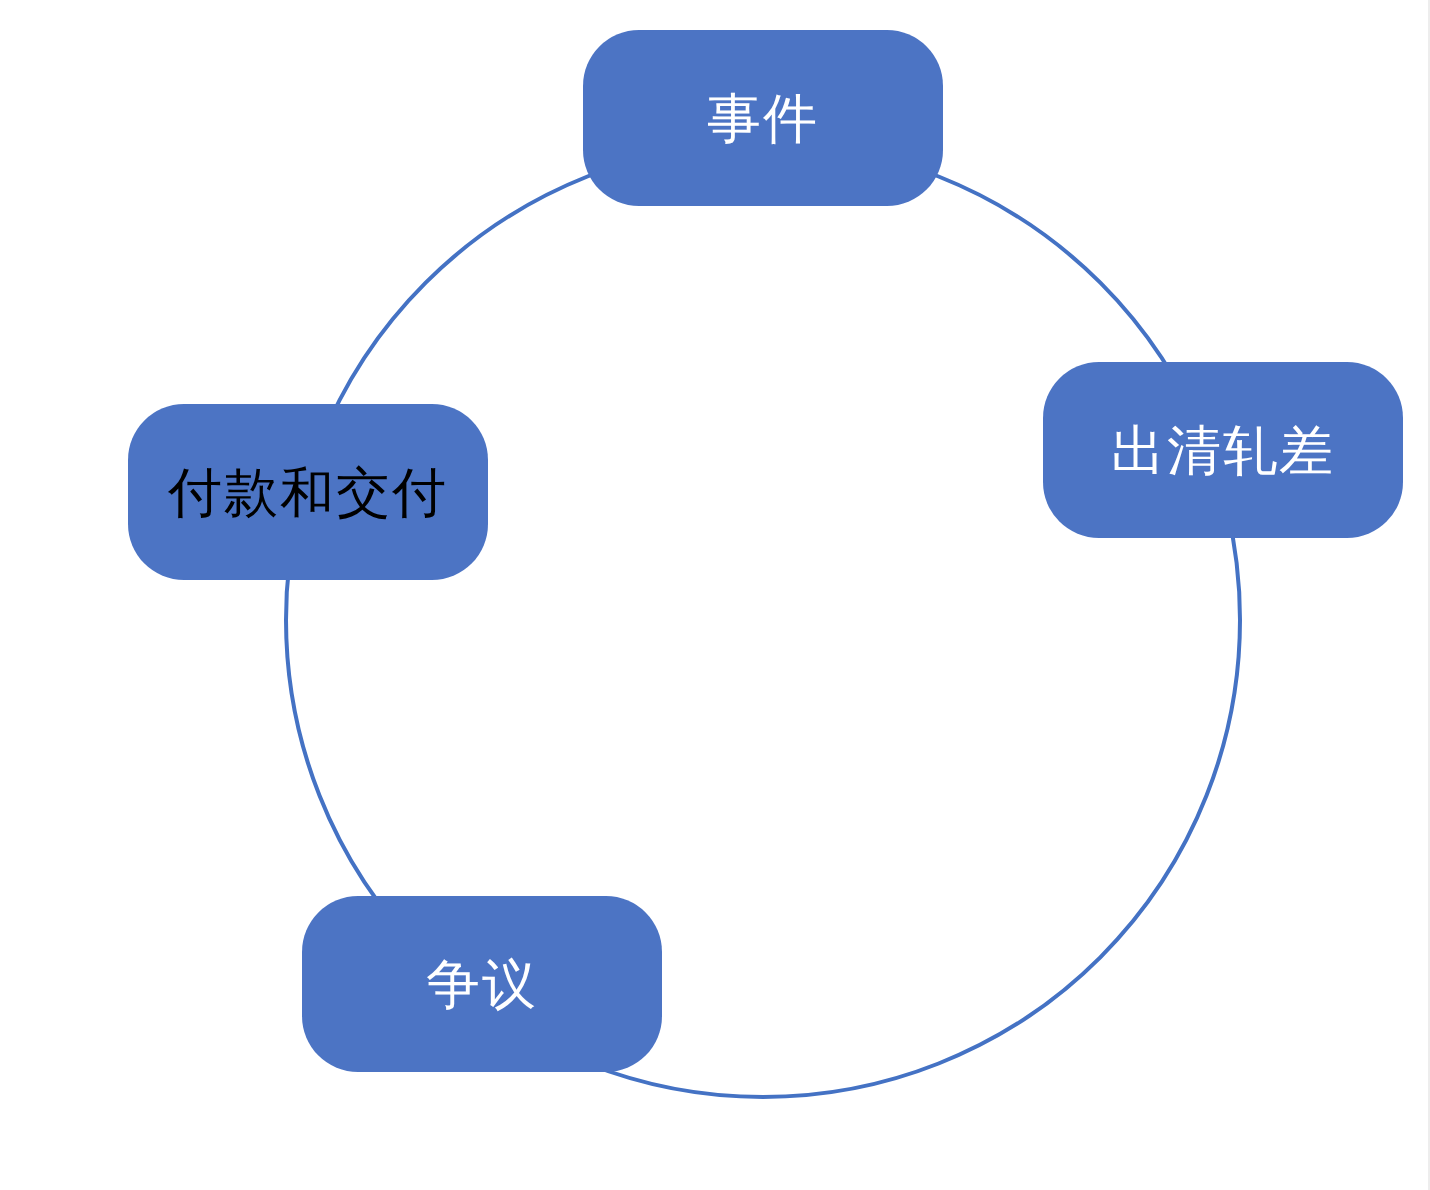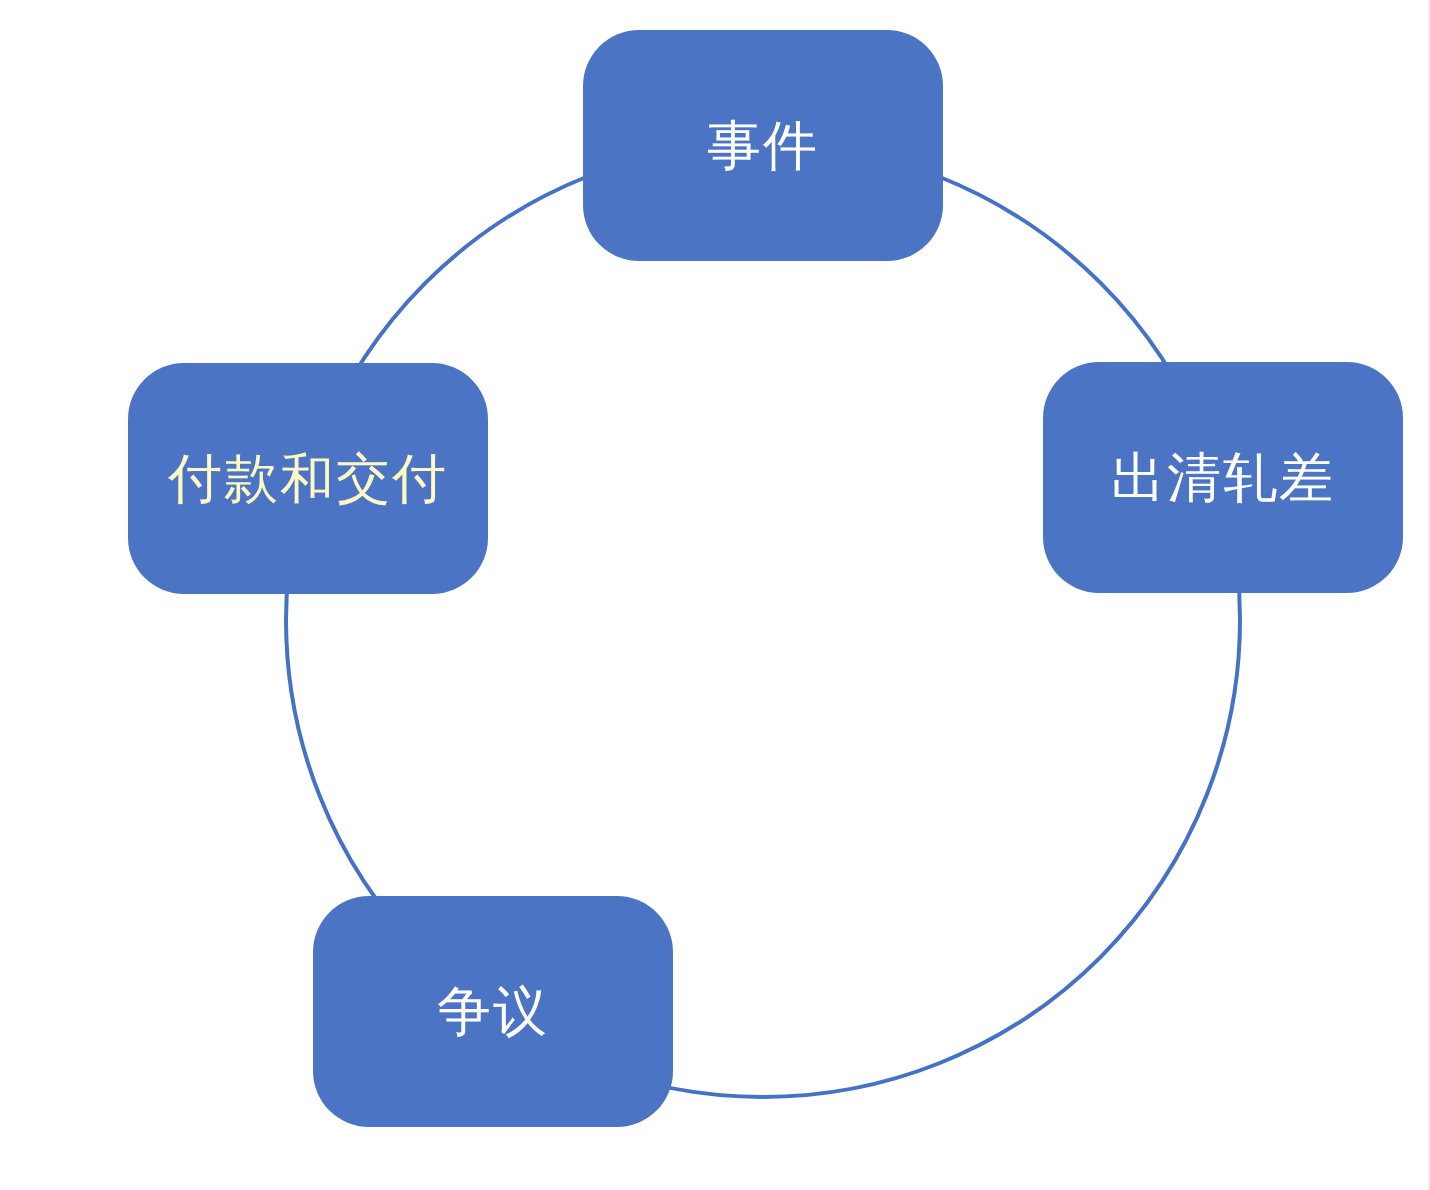--- a/index.html
+++ b/index.html
@@ -18,37 +18,37 @@
   #cycle-svg {
     position: absolute;
     left: 0;
     top: 0;
     width: 1430px;
     height: 1190px;
   }
   .node {
     position: absolute;
     width: 360px;
-    height: 231px;
+    height: 176px;
     background: var(--node-fill, #4C74C4);
     border-radius: 56px;
     color: #ffffff;
     display: flex;
     align-items: center;
     justify-content: center;
     text-align: center;
     font-size: 54px;
     line-height: 1.3;
     white-space: pre-line;
     letter-spacing: 2px;
   }
   .node-top          { left: 583px;  top: 30px;  }
   .node-right        { left: 1043px; top: 362px; }
   .node-bottom-right { left: 863px;  top: 897px; }
-  .node-bottom-left  { left: 313px;  top: 896px; }
+  .node-bottom-left  { left: 302px;  top: 896px; }
   .node-left         { left: 128px;  top: 363px; }
   #page-edge {
     position: absolute;
     right: 0;
     top: 0;
     width: 2px;
     height: 100%;
     background: #ededed;
   }
 </style>
@@ -61,17 +61,17 @@
     <circle id="cycle-ring" cx="763" cy="620" r="477" fill="none" stroke="#4472C4" stroke-width="4"></circle>
   </svg>
 
   <div class="node node-top" style="color: rgb(255, 255, 255);">事件</div>
 
   <div class="node node-right" style="color: rgb(255, 255, 255);">出清轧差</div>
 
 
   <div class="node node-bottom-left" style="color: rgb(255, 255, 255);">争议</div>
 
-  <div class="node node-left" style="color: #fef9c3;">付款和交付</div>
+  <div class="node node-left" style="color: #000000; margin-top: 41px;">付款和交付</div>
 
   <div id="page-edge"></div>
 
 </div>
 
 </body></html>

